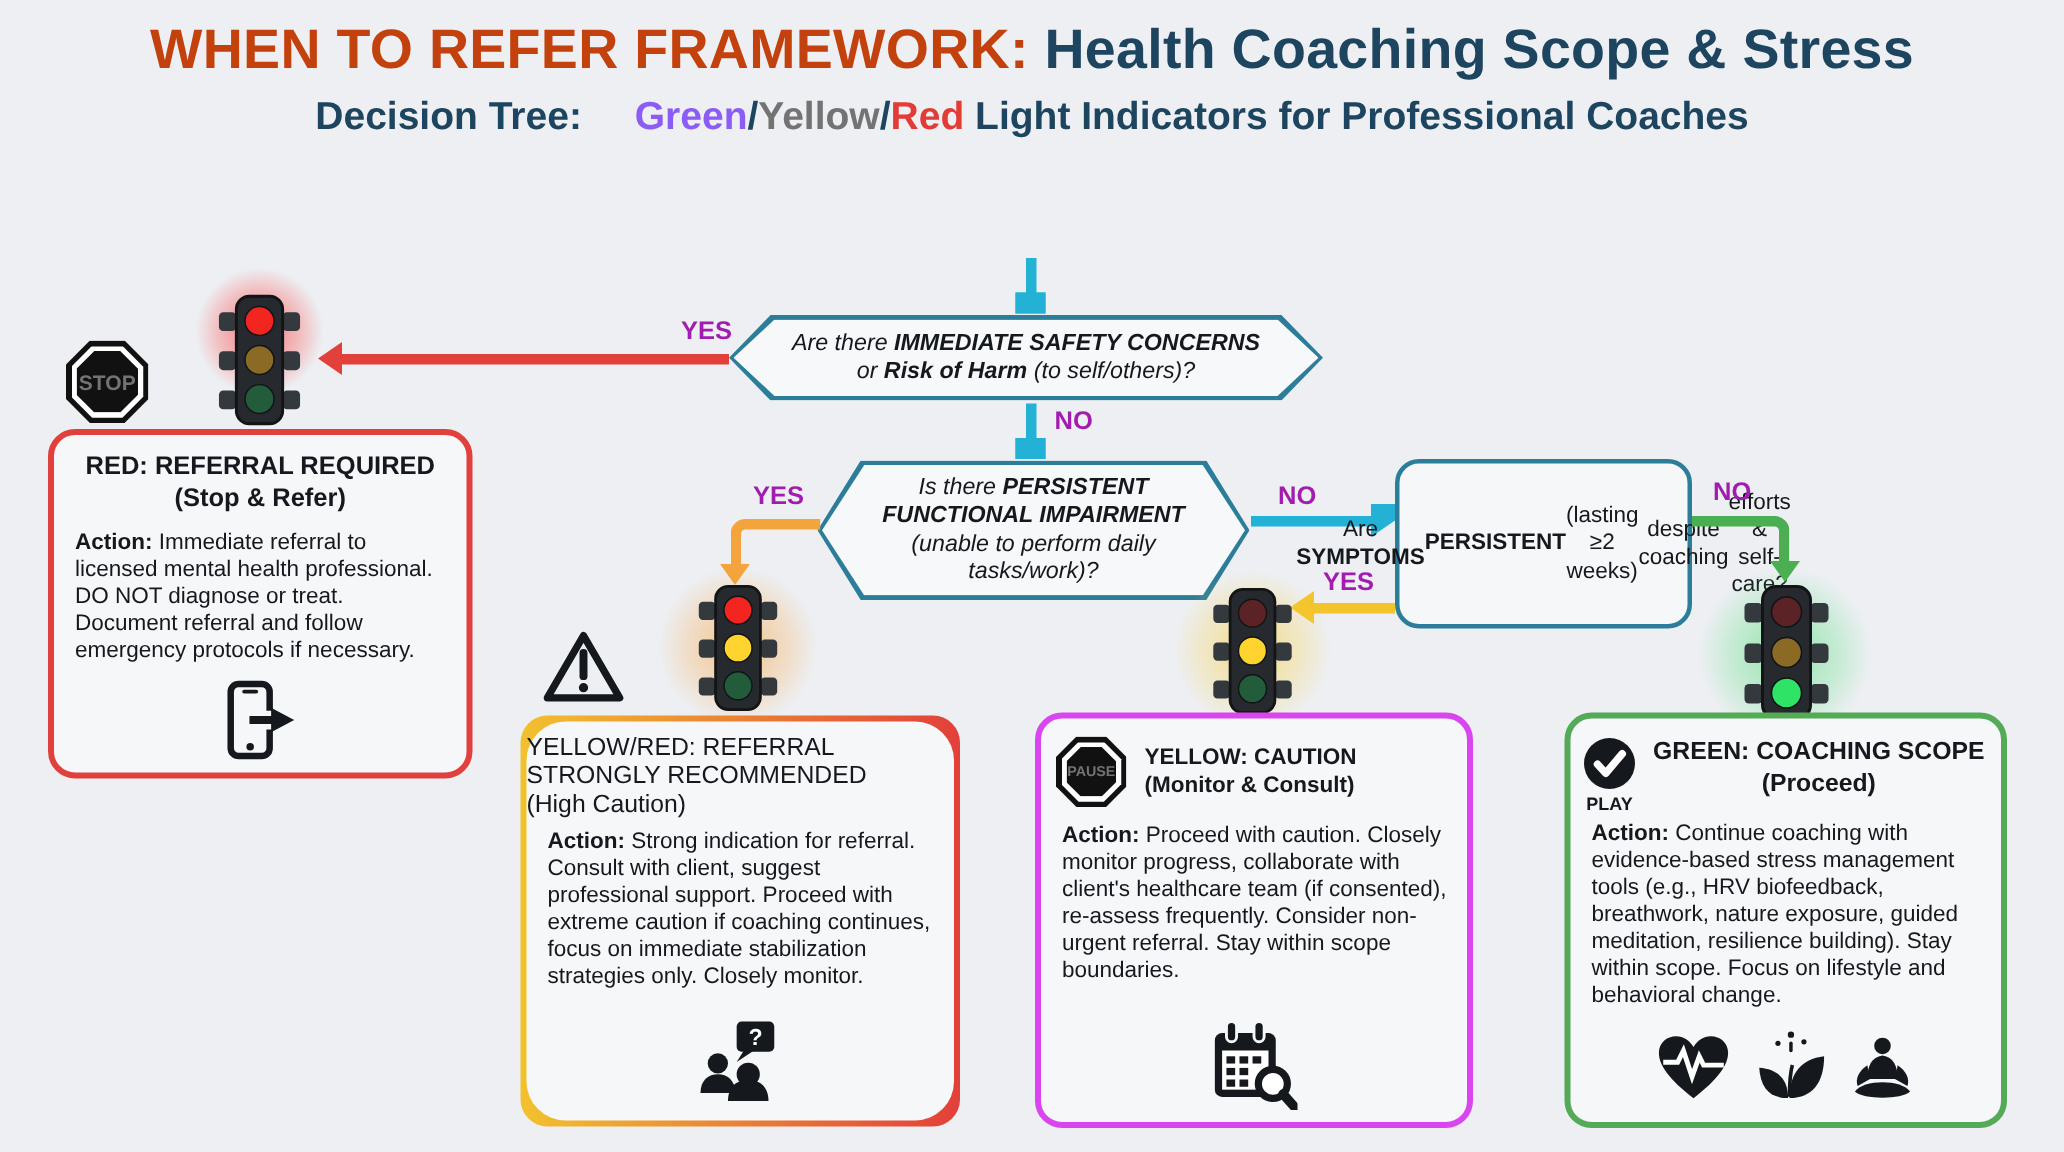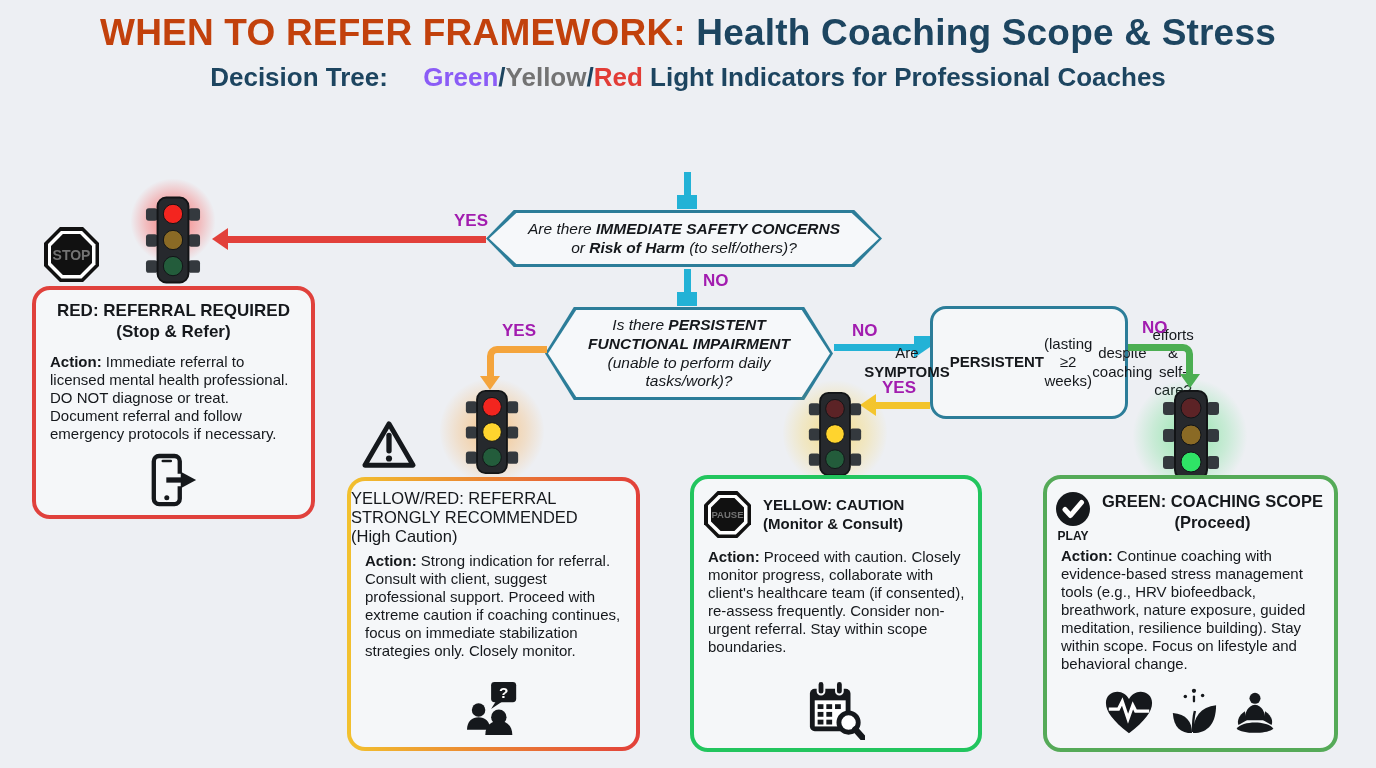--- a/index.html
+++ b/index.html
@@ -68,25 +68,25 @@
   
   .obox{position:absolute;border-radius:18px;box-sizing:border-box;background:#f5f7f9;
         display:flex;flex-direction:column;}
   .obox .otitle{text-align:center;font-weight:800;line-height:1.25;margin-top:10px;}
   .obox .action{font-size:15px;line-height:1.2;margin:10px 12px 0 14px;}
   .obox .icon-slot{margin:auto auto 8px auto;display:flex;gap:14px;align-items:flex-end;}
   .redbox{left:32px;top:286px;width:283px;height:233px;border:4px solid #e0413c;}
   .redbox .otitle{font-size:17px;}
   .yrwrap{left:347px;top:477px;width:293px;height:274px;border-radius:18px;padding:4px;box-sizing:border-box;
           background:linear-gradient(90deg,#f2c12e,#e2403a);}
-  .yrinner{width:100%;height:100%;border-radius:14px;background:#f5f7f9;display:flex;flex-direction:column;box-sizing:border-box;}
+  .yrinner{width:100%;height:100%;border-radius:26px;background:#f5f7f9;display:flex;flex-direction:column;box-sizing:border-box;}
   .yrinner .otitle{font-size:16.5px;margin-top:8px;}
   .yrinner .action{font-size:15px;line-height:1.2;margin:6px 10px 0 14px;}
   .yrinner .icon-slot{margin:auto auto 8px auto;}
-  .ybox{left:690px;top:475px;width:292px;height:277px;border:4px solid #22c55e;}
+  .ybox{left:690px;top:475px;width:292px;height:277px;border:4px solid #d946ef;}
   .ybox .yhead{display:flex;align-items:center;gap:12px;margin:12px 10px 0 10px;}
   .ybox .yhead .ht{font-size:15px;font-weight:700;line-height:1.25;}
   .gbox{left:1043px;top:475px;width:295px;height:277px;border:4px solid #55aa58;}
   .gbox .ghead{display:flex;gap:8px;margin:12px 8px 0 8px;}
   .gbox .ghead .checkcol{display:flex;flex-direction:column;align-items:center;}
   .gbox .ghead .play{font-size:12px;font-weight:800;margin-top:2px;}
   .gbox .ghead .ht{flex:1;text-align:center;font-size:16.5px;font-weight:800;line-height:1.25;}
   .gbox .action{margin-top:4px;}
   .otitle,.yn,.action{user-select:none;}
 </style>

